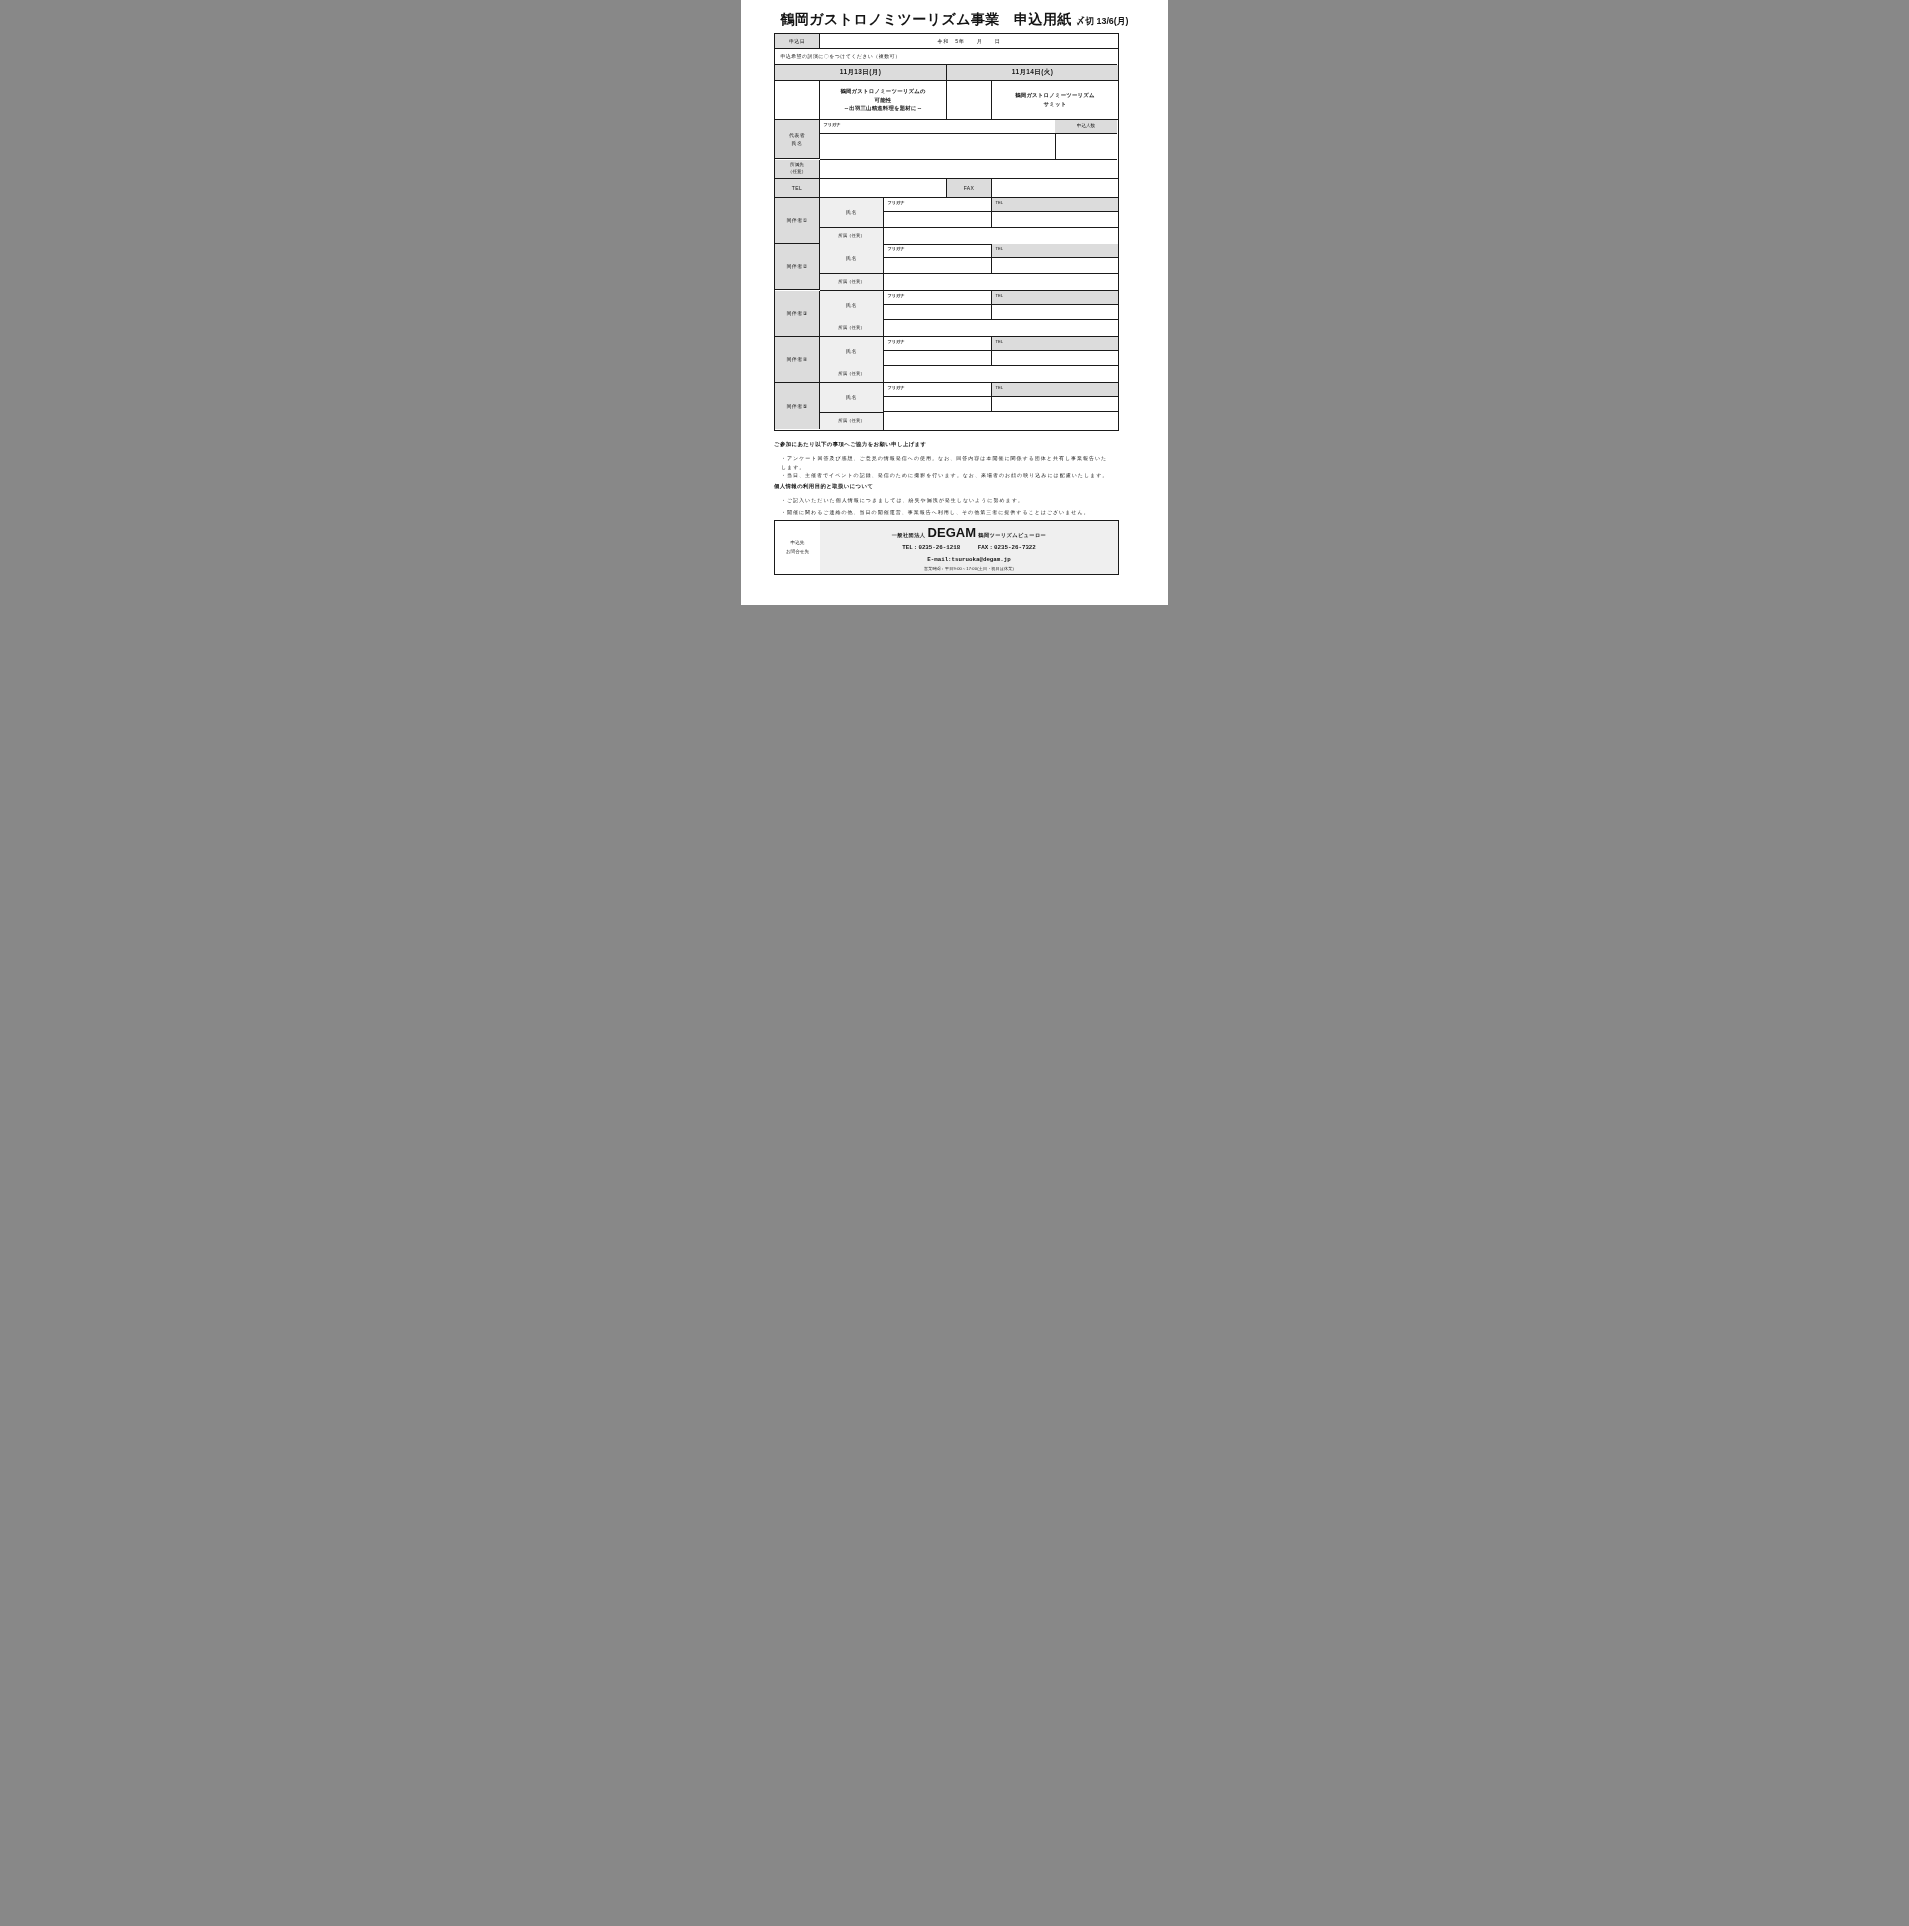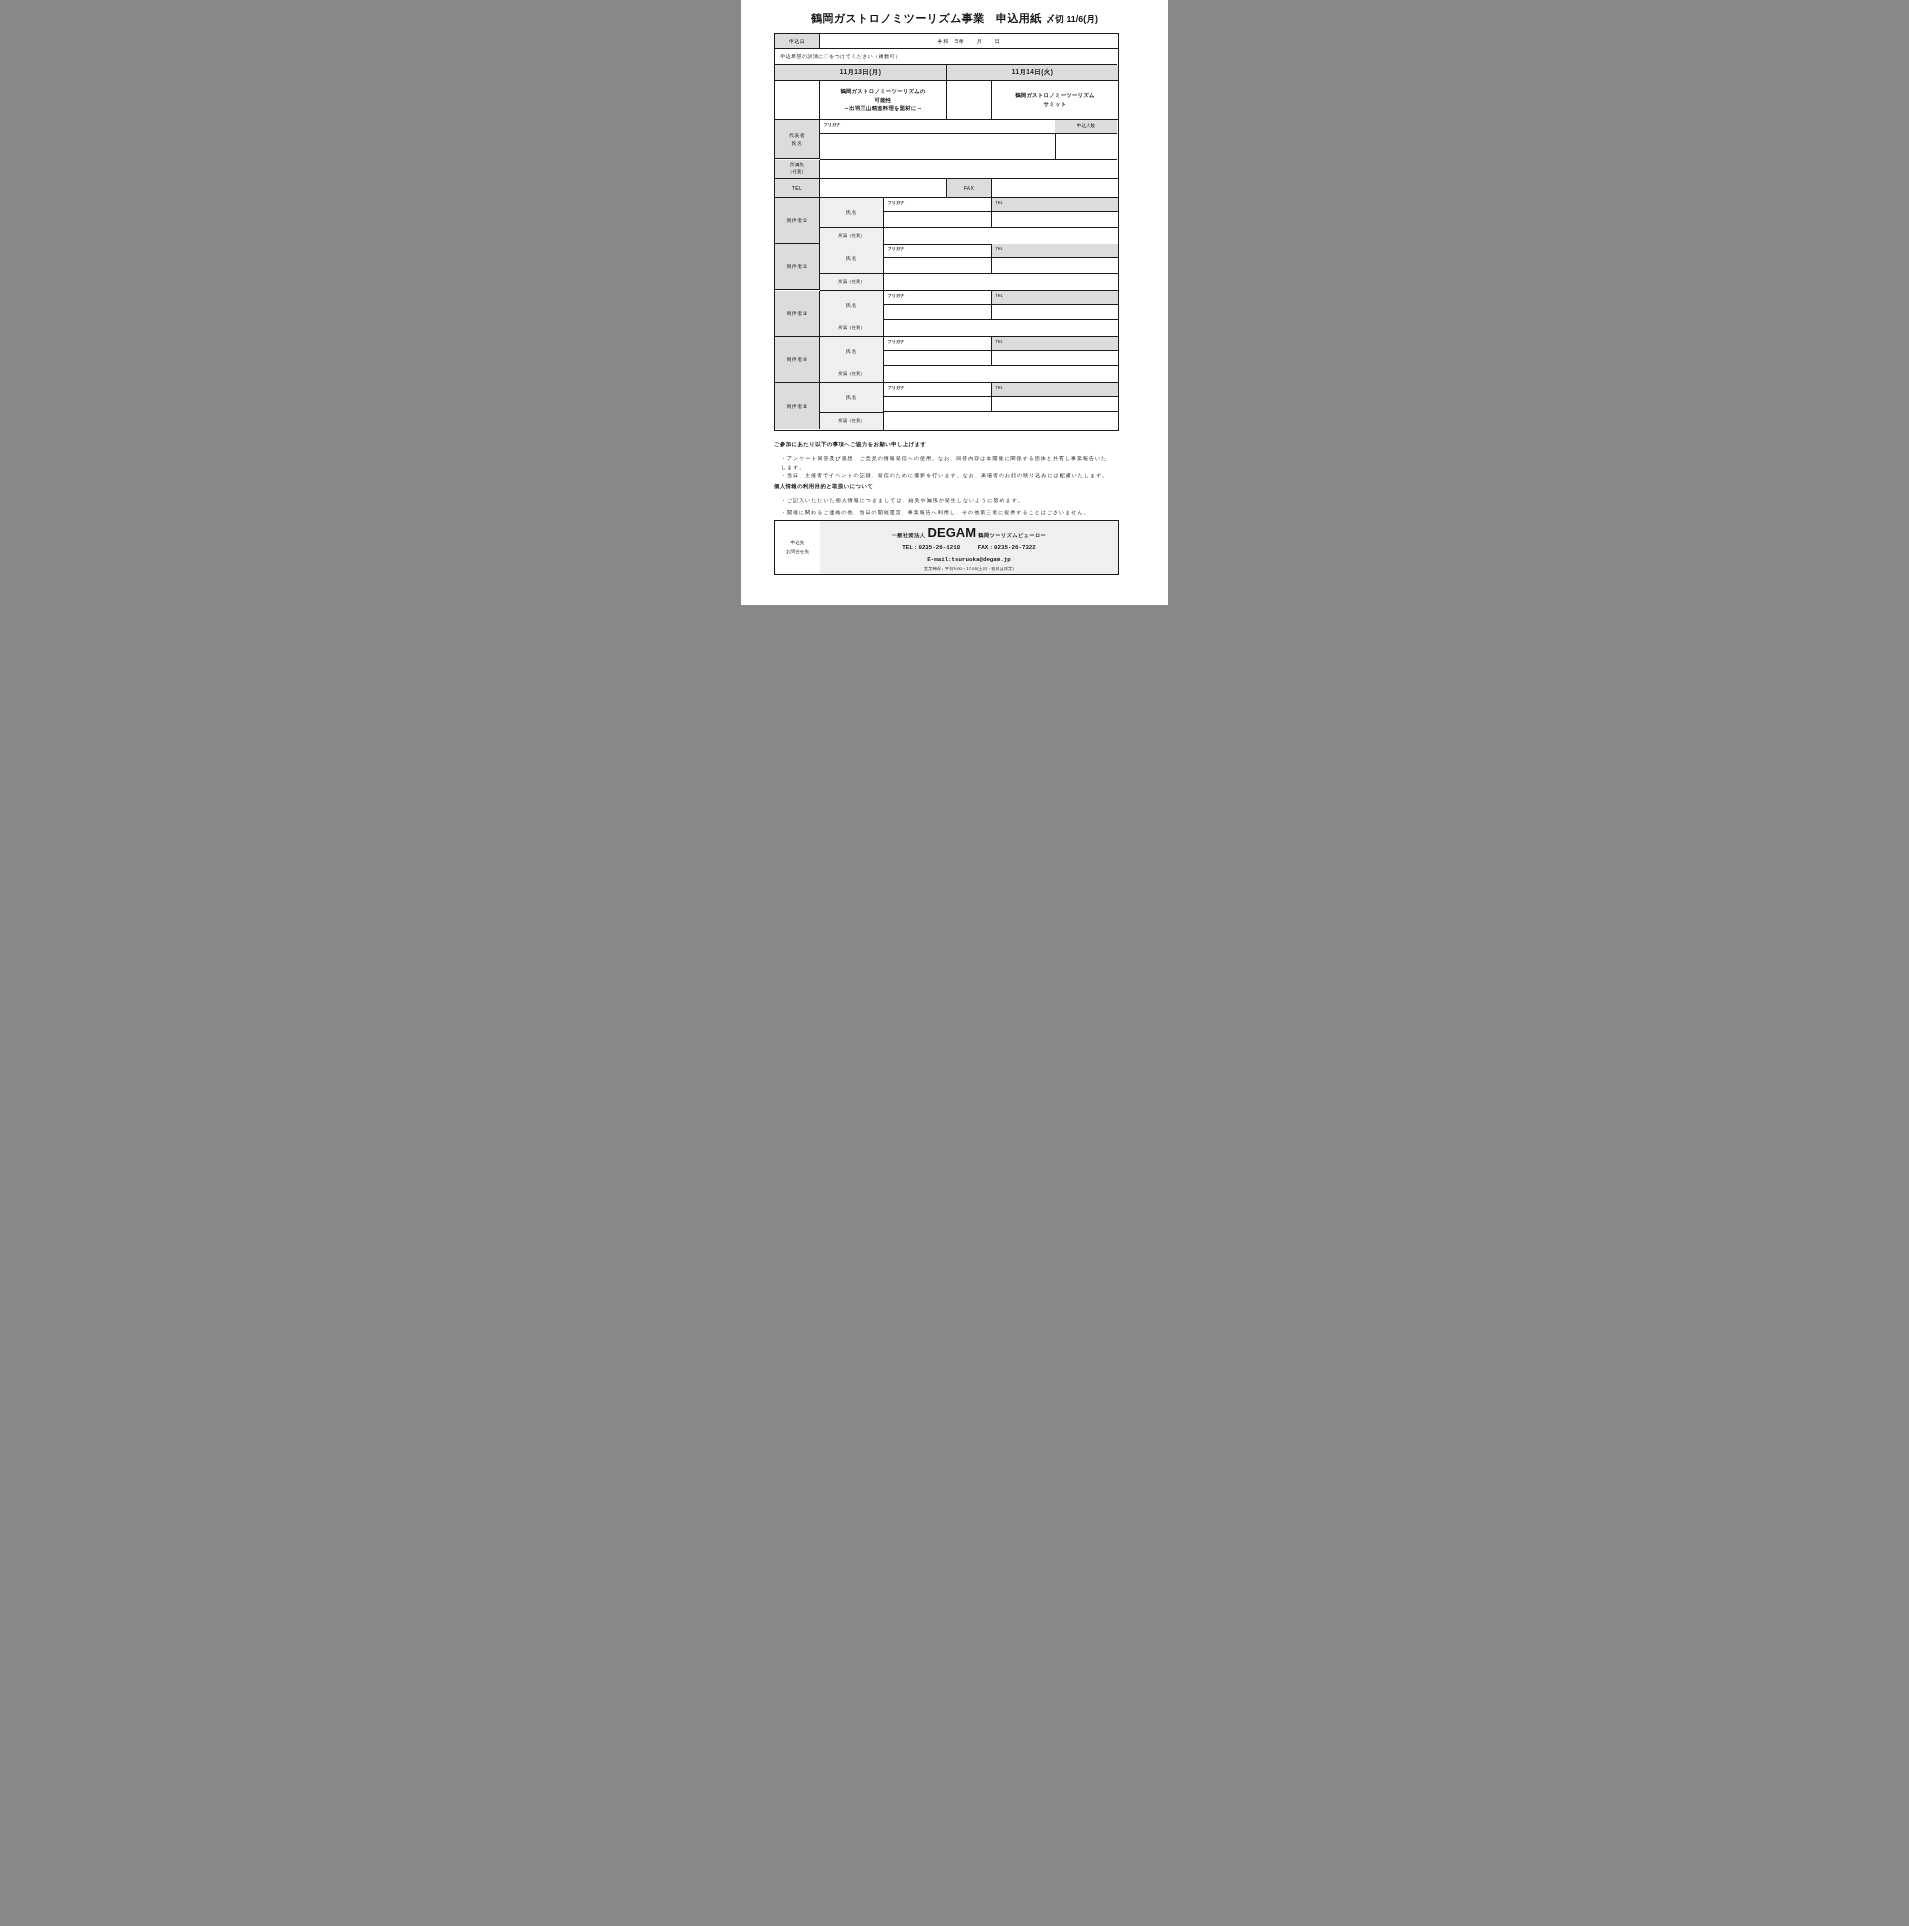--- a/index.html
+++ b/index.html
@@ -8,21 +8,21 @@
     width:427px;height:605px;
     margin:0 auto;
     background:#ffffff;
     font-family:"Liberation Sans","DejaVu Sans",sans-serif;
     color:#141414;
   }
   .title{
     position:absolute;left:0;top:10.8px;width:100%;
     text-align:center;font-weight:bold;white-space:nowrap;
   }
-  .title .main{font-size:11px;letter-spacing:0.4px;}
+  .title .main{font-size:14px;letter-spacing:0.4px;}
   .title .deadline{font-size:8.9px;margin-left:4.6px;}
 
   .tbl{
     position:absolute;box-sizing:border-box;
     border:1.2px solid #1a1a1a;background:#fff;
   }
   .cell{
     position:absolute;box-sizing:border-box;
     border-right:0.4px solid #1a1a1a;
     border-bottom:0.4px solid #1a1a1a;
@@ -63,21 +63,21 @@
   }
   .mono-line .gap{display:inline-block;width:17.7px;}
   .hours-line{font-size:4px;letter-spacing:0.2px;}
 </style>
 </head>
 <body>
 
 <div class="page">
 
   <div class="title">
-    <span class="main">鶴岡ガストロノミツーリズム事業　申込用紙</span><span class="deadline">〆切 11/6(月)</span>
+    <span class="main">鶴岡ガストロノミツーリズム事業　申込用紙</span><span class="deadline">〆切 13/6(月)</span>
   </div>
 
   <div class="tbl" style="left:33px;top:33px;width:345px;height:398px;">
 
     <div class="cell gray b3 fs13" style="left:0;top:0;width:45px;height:15px;">申込日</div>
     <div class="cell b3 er fs135" style="left:45px;top:0;width:298px;height:15px;">令和　5年　　月　　日</div>
 
     <div class="cell b3 er leftpad fs13" style="left:0;top:15px;width:342px;height:16px;">申込希望の講演に〇をつけてください（複数可）</div>
 
     <div class="cell gray b3 bold fs17" style="left:0;top:31px;width:172px;height:16px;">11月13日(月)</div>

